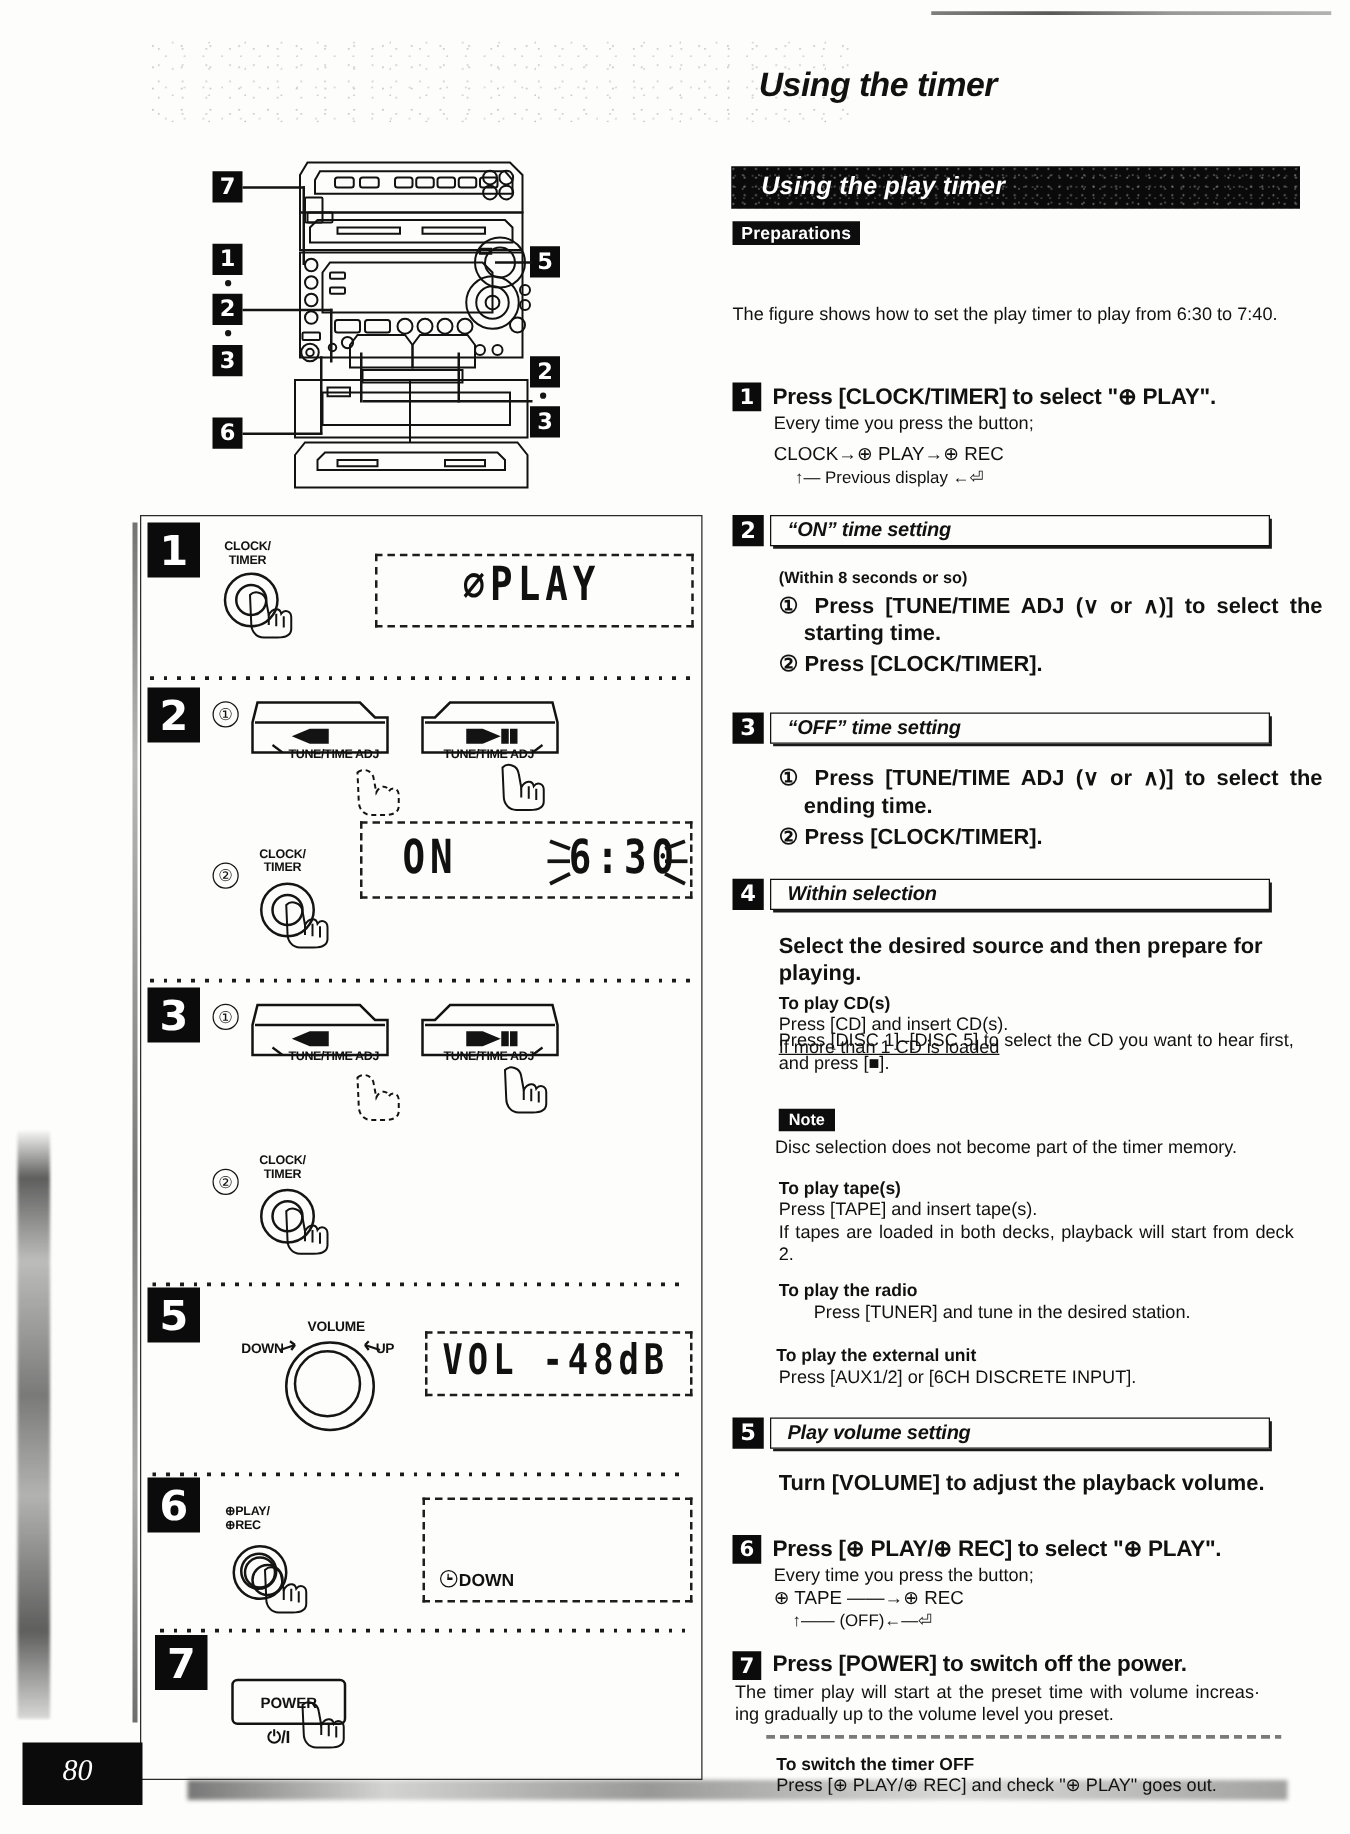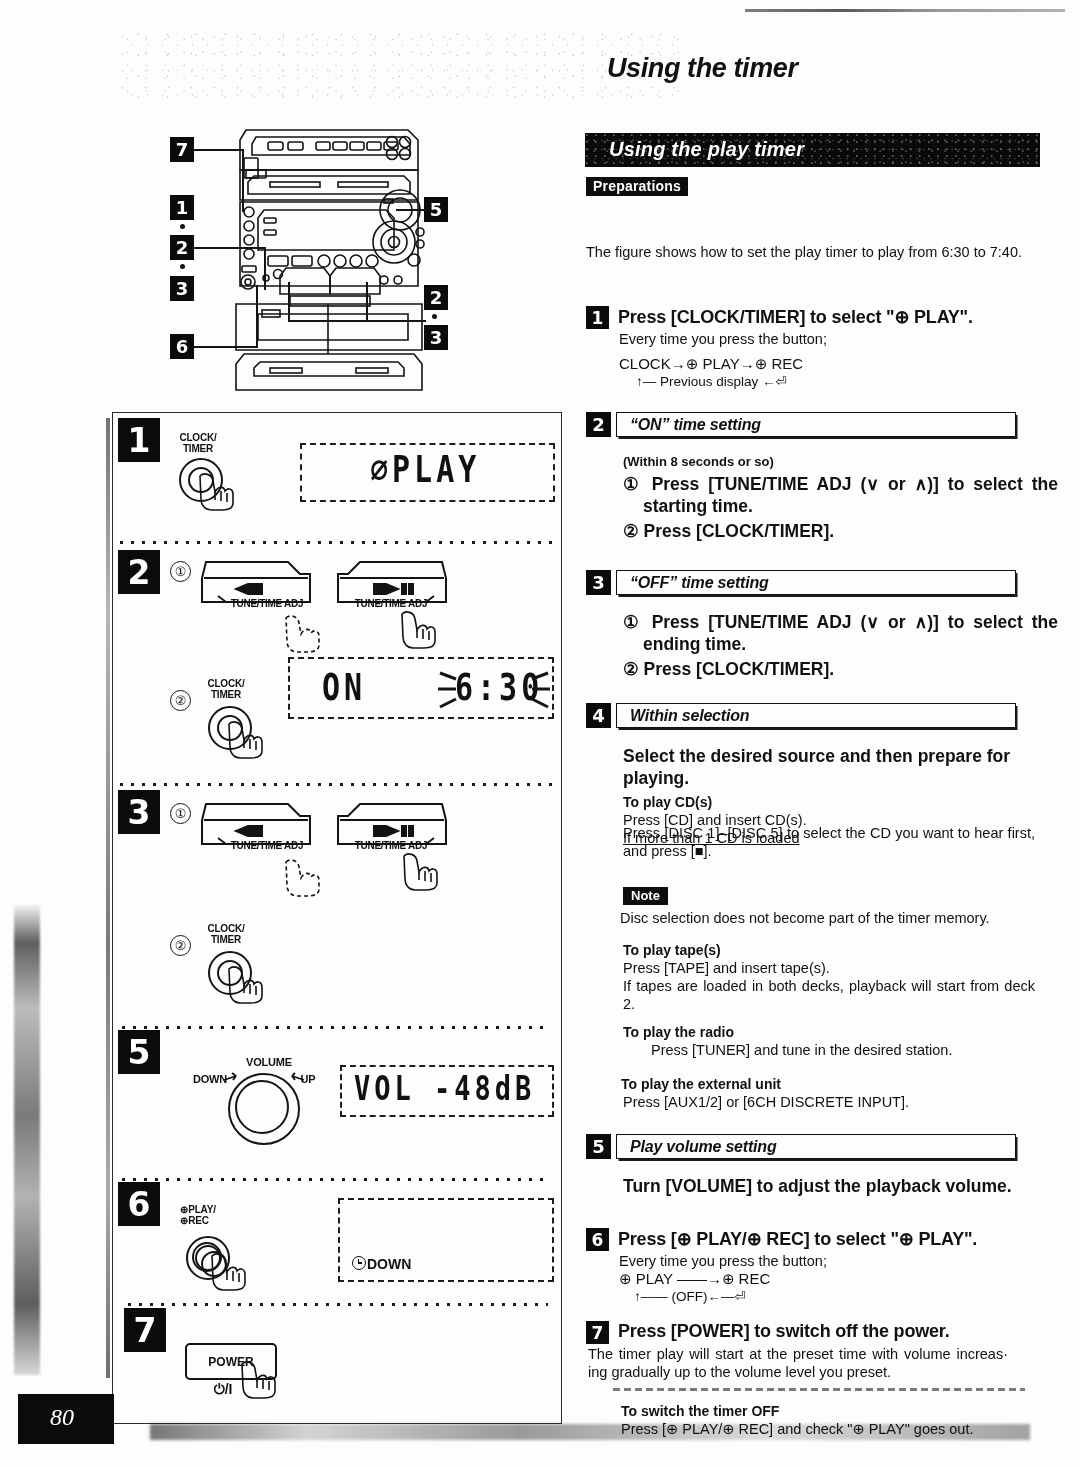--- a/index.html
+++ b/index.html
@@ -224,21 +224,21 @@
       <span>Play volume setting</span>
     </div>
   </div>
   <div class="bold-txt just" style="left:623px;top:1175px;width:410px;">Turn [VOLUME] to adjust the playback volume.</div>
 
   <div class="step-head" style="left:586px;top:1228px;width:452px;">
     <div class="numbox">6</div>
     <div class="title">Press [⊕ PLAY/⊕ REC] to select "⊕ PLAY".</div>
   </div>
   <div class="body-txt" style="left:619px;top:1252px;">Every time you press the button;</div>
-  <div class="body-txt" style="left:619px;top:1270px;font-size:15px;">⊕ PLAY ——→⊕ REC</div>
+  <div class="body-txt" style="left:619px;top:1270px;font-size:15px;">⊕ TAPE ——→⊕ REC</div>
   <div class="body-txt" style="left:634px;top:1288px;font-size:13.5px;">↑—— (OFF)←—⏎</div>
 
   <div class="step-head" style="left:586px;top:1321px;width:452px;">
     <div class="numbox">7</div>
     <div class="title">Press [POWER] to switch off the power.</div>
   </div>
   <div class="body-txt just" style="left:588px;top:1345px;width:420px;">The timer play will start at the preset time with volume increas· ing gradually up to the volume level you preset.</div>
 
   <div class="body-txt sub-b" style="left:621px;top:1402px;">To switch the timer OFF</div>
   <div class="body-txt" style="left:621px;top:1420px;">Press [⊕ PLAY/⊕ REC] and check "⊕ PLAY" goes out.</div>

